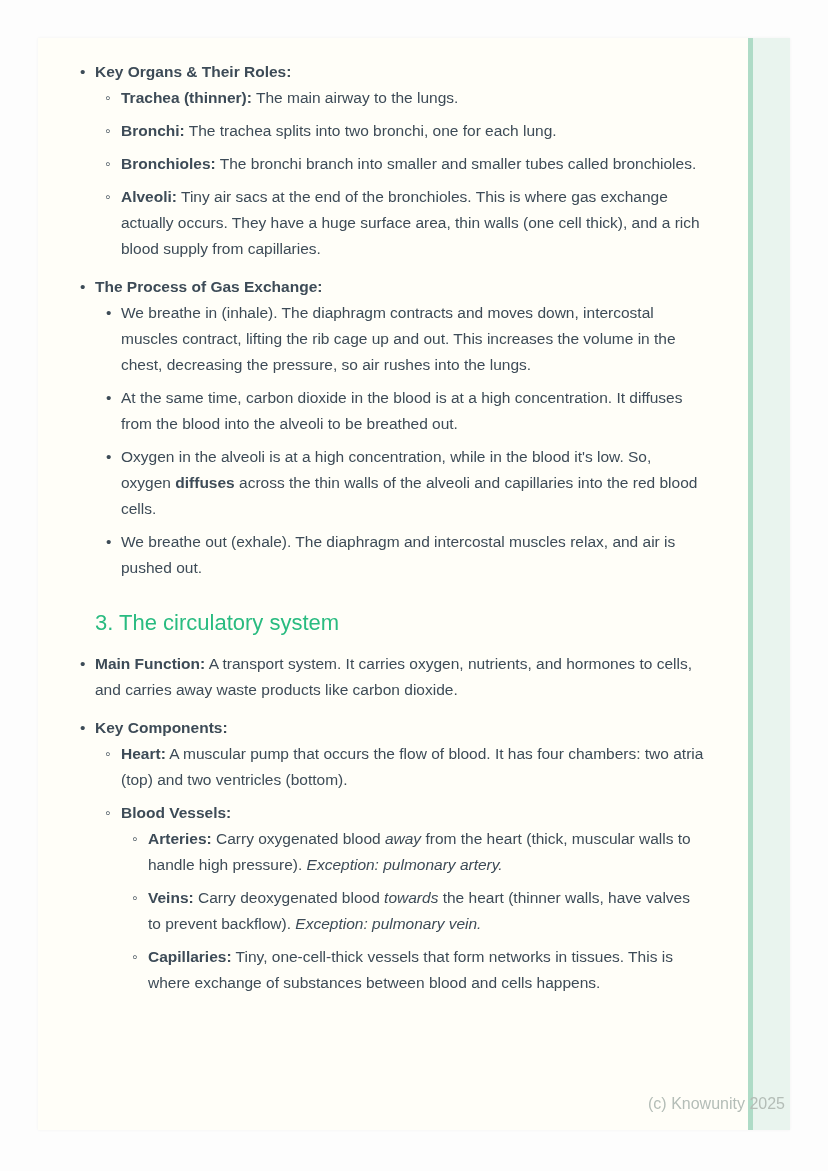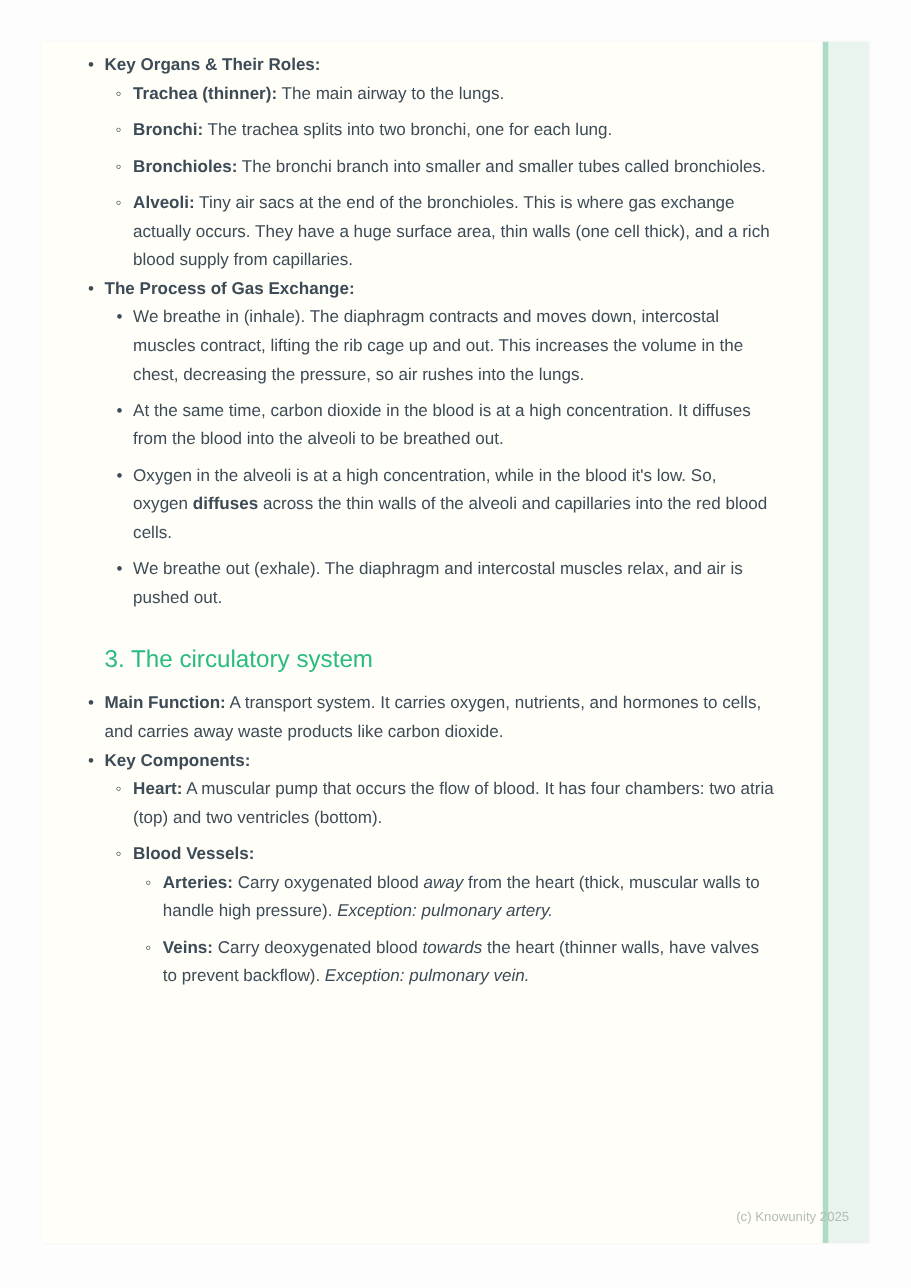--- a/index.html
+++ b/index.html
@@ -43,21 +43,21 @@
     font-size: 15.5px;
     line-height: 26px;
     z-index: 2;
   }
   p.continuation { margin: 0 0 12px 0; }
 
   ul { list-style: none; margin: 0; padding: 0; }
 
   ul.l1 > li {
     position: relative;
-    margin: 0 0;
+    margin: 12px 0;
   }
   ul.l1 > li::before {
     content: "\2022";
     position: absolute;
     left: -15px;
     top: 0;
   }
   ul.sub { margin: 0 0 0 26px; }
   ul.sub > li { position: relative; }
   ul.sub > li + li { margin-top: 7px; }
@@ -80,23 +80,23 @@
     font-size: 22px;
     line-height: 28px;
     font-weight: 400;
     color: #29bb80;
   }
   .b { font-weight: 700; }
   .i { font-style: italic; text-align: right; }
 
   .watermark {
     position: absolute;
-    right: 18px;
+    right: 5px;
     bottom: 17px;
-    font-size: 12px;
+    font-size: 16px;
     color: #b4bdb7;
     z-index: 3;
     white-space: nowrap;
   }
 </style>
 </head>
 <body>
 
 <div class="canvas">
   <div class="page">
@@ -132,20 +132,21 @@
         <li><span class="b">Main Function:</span><span> A transport system. It carries oxygen, nutrients, and hormones to cells, and carries away waste products like carbon dioxide.</span></li>
         <li>
           <span class="b">Key Components:</span>
           <ul class="sub circle">
             <li><span class="b">Heart:</span><span> A muscular pump that occurs the flow of blood. It has four chambers: two atria (top) and two ventricles (bottom).</span></li>
             <li>
               <span class="b">Blood Vessels:</span>
               <ul class="sub circle l3">
                 <li><span class="b">Arteries:</span><span> Carry oxygenated blood </span><span class="i">away</span><span> from the heart (thick, muscular walls to handle high pressure). </span><span class="i">Exception: pulmonary artery.</span></li>
                 <li><span class="b">Veins:</span><span> Carry deoxygenated blood </span><span class="i">towards</span><span> the heart (thinner walls, have valves to prevent backflow). </span><span class="i">Exception: pulmonary vein.</span></li>
+                <li><span class="b">Capillaries:</span><span> Tiny, one-cell-thick vessels that form networks in tissues. This is where exchange of substances between blood and cells happens.</span></li>
               </ul>
             </li>
           </ul>
         </li>
       </ul>
 
     </div>
 
     <div class="watermark">(c) Knowunity 2025</div>
   </div>

